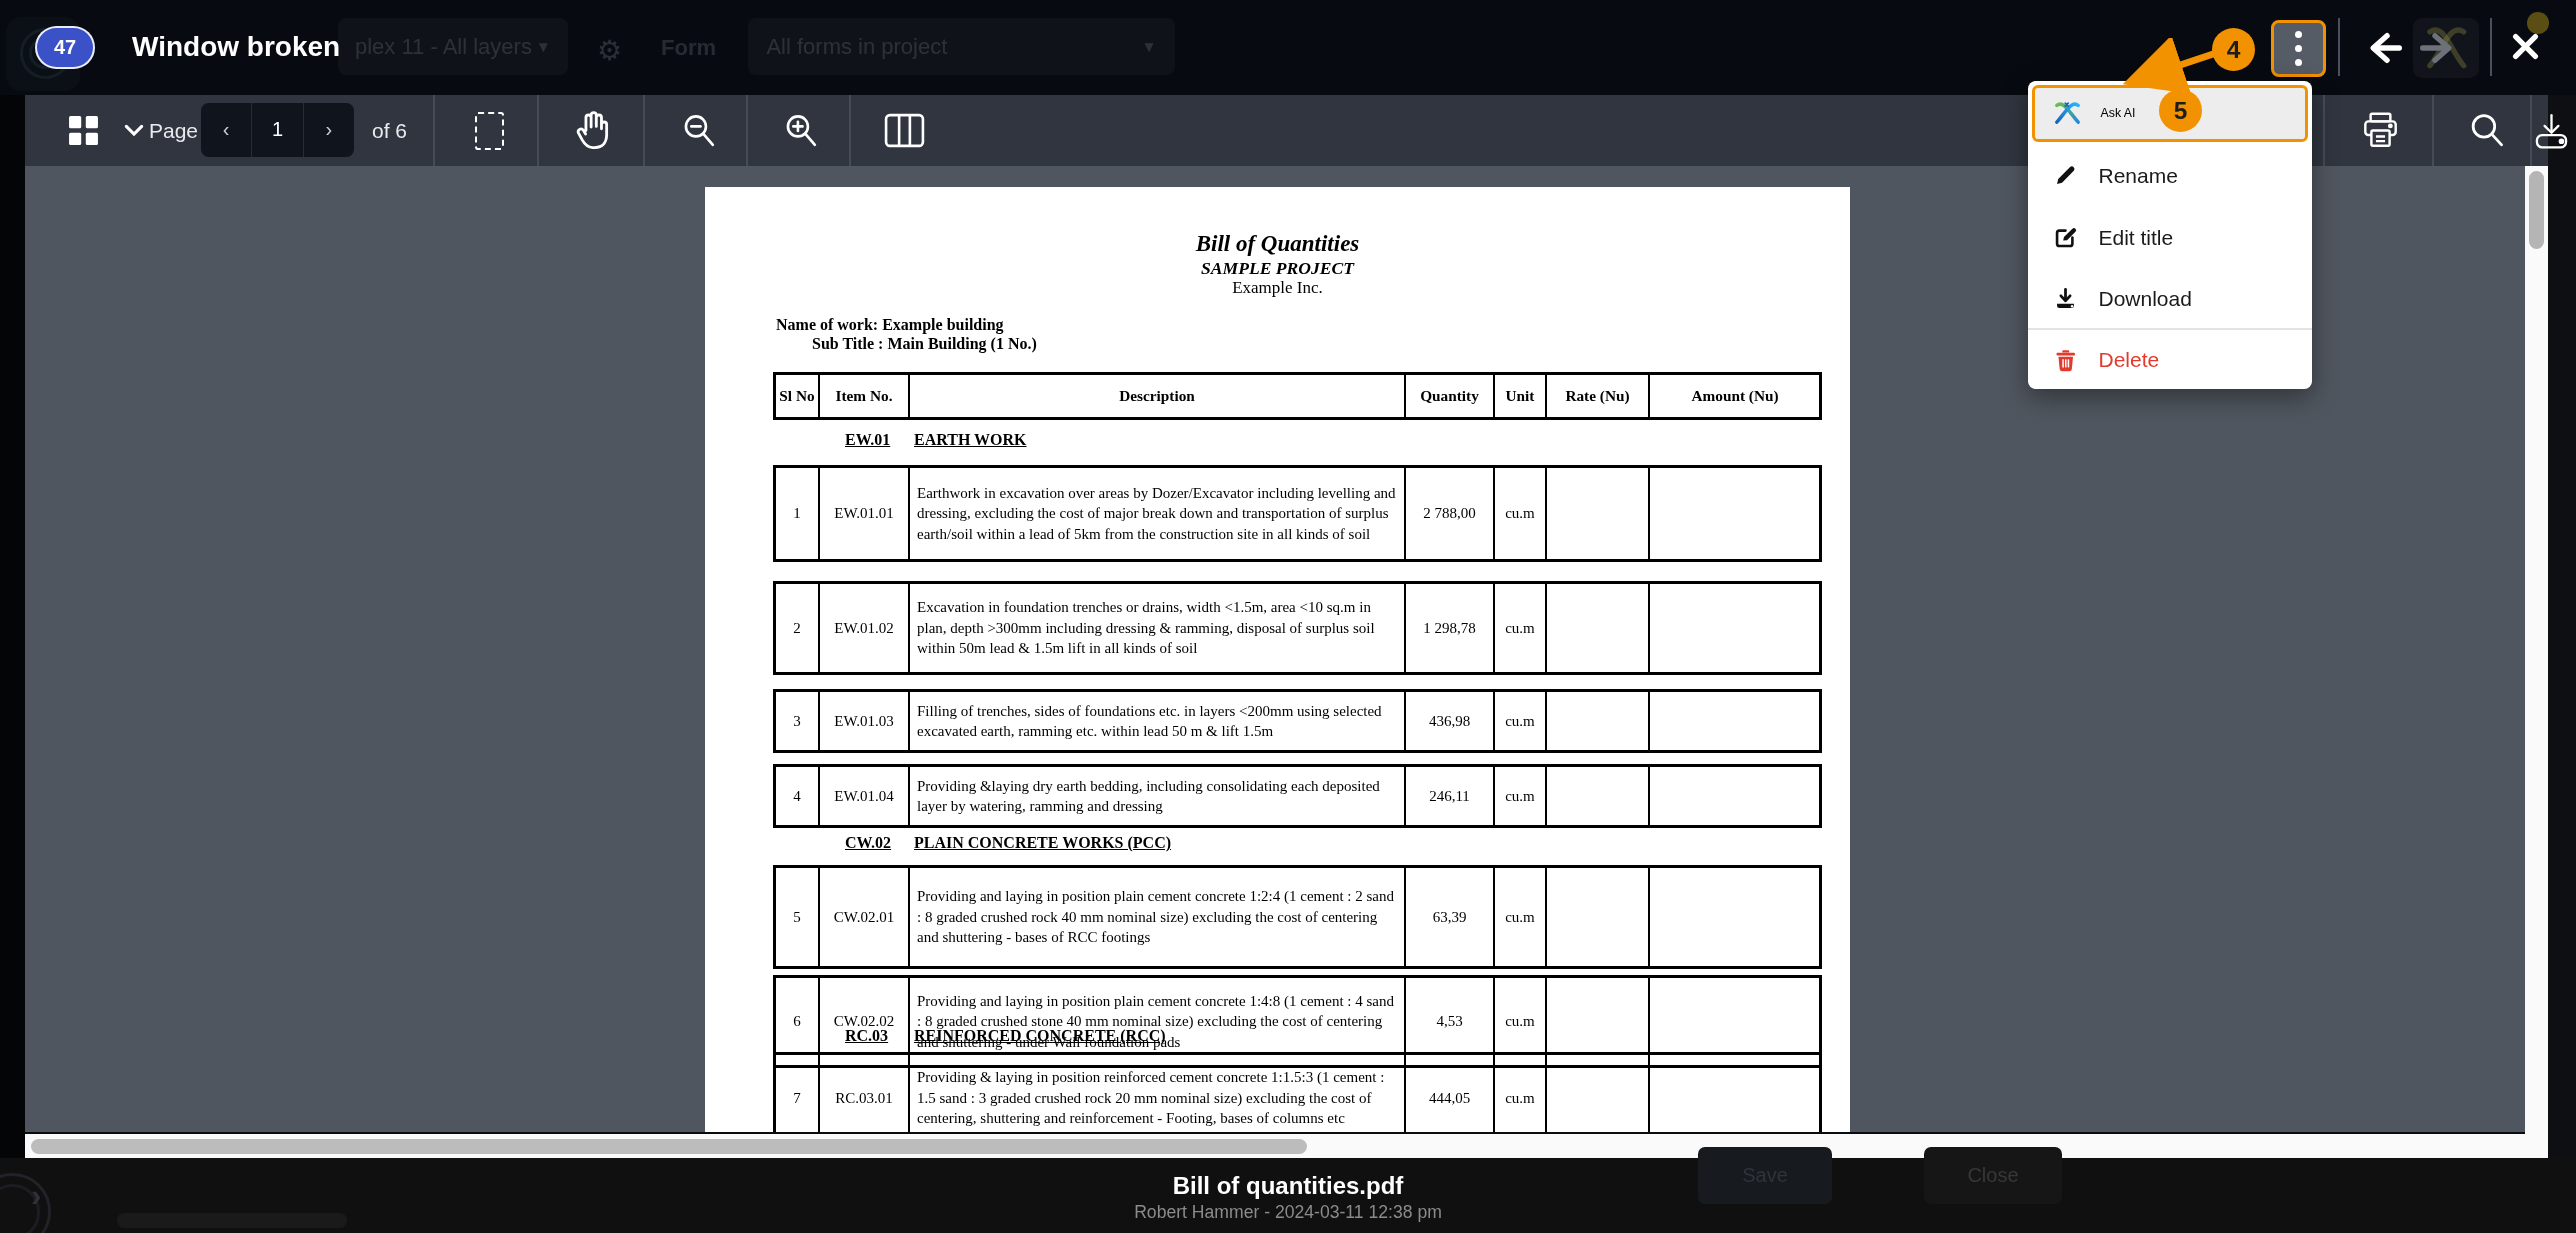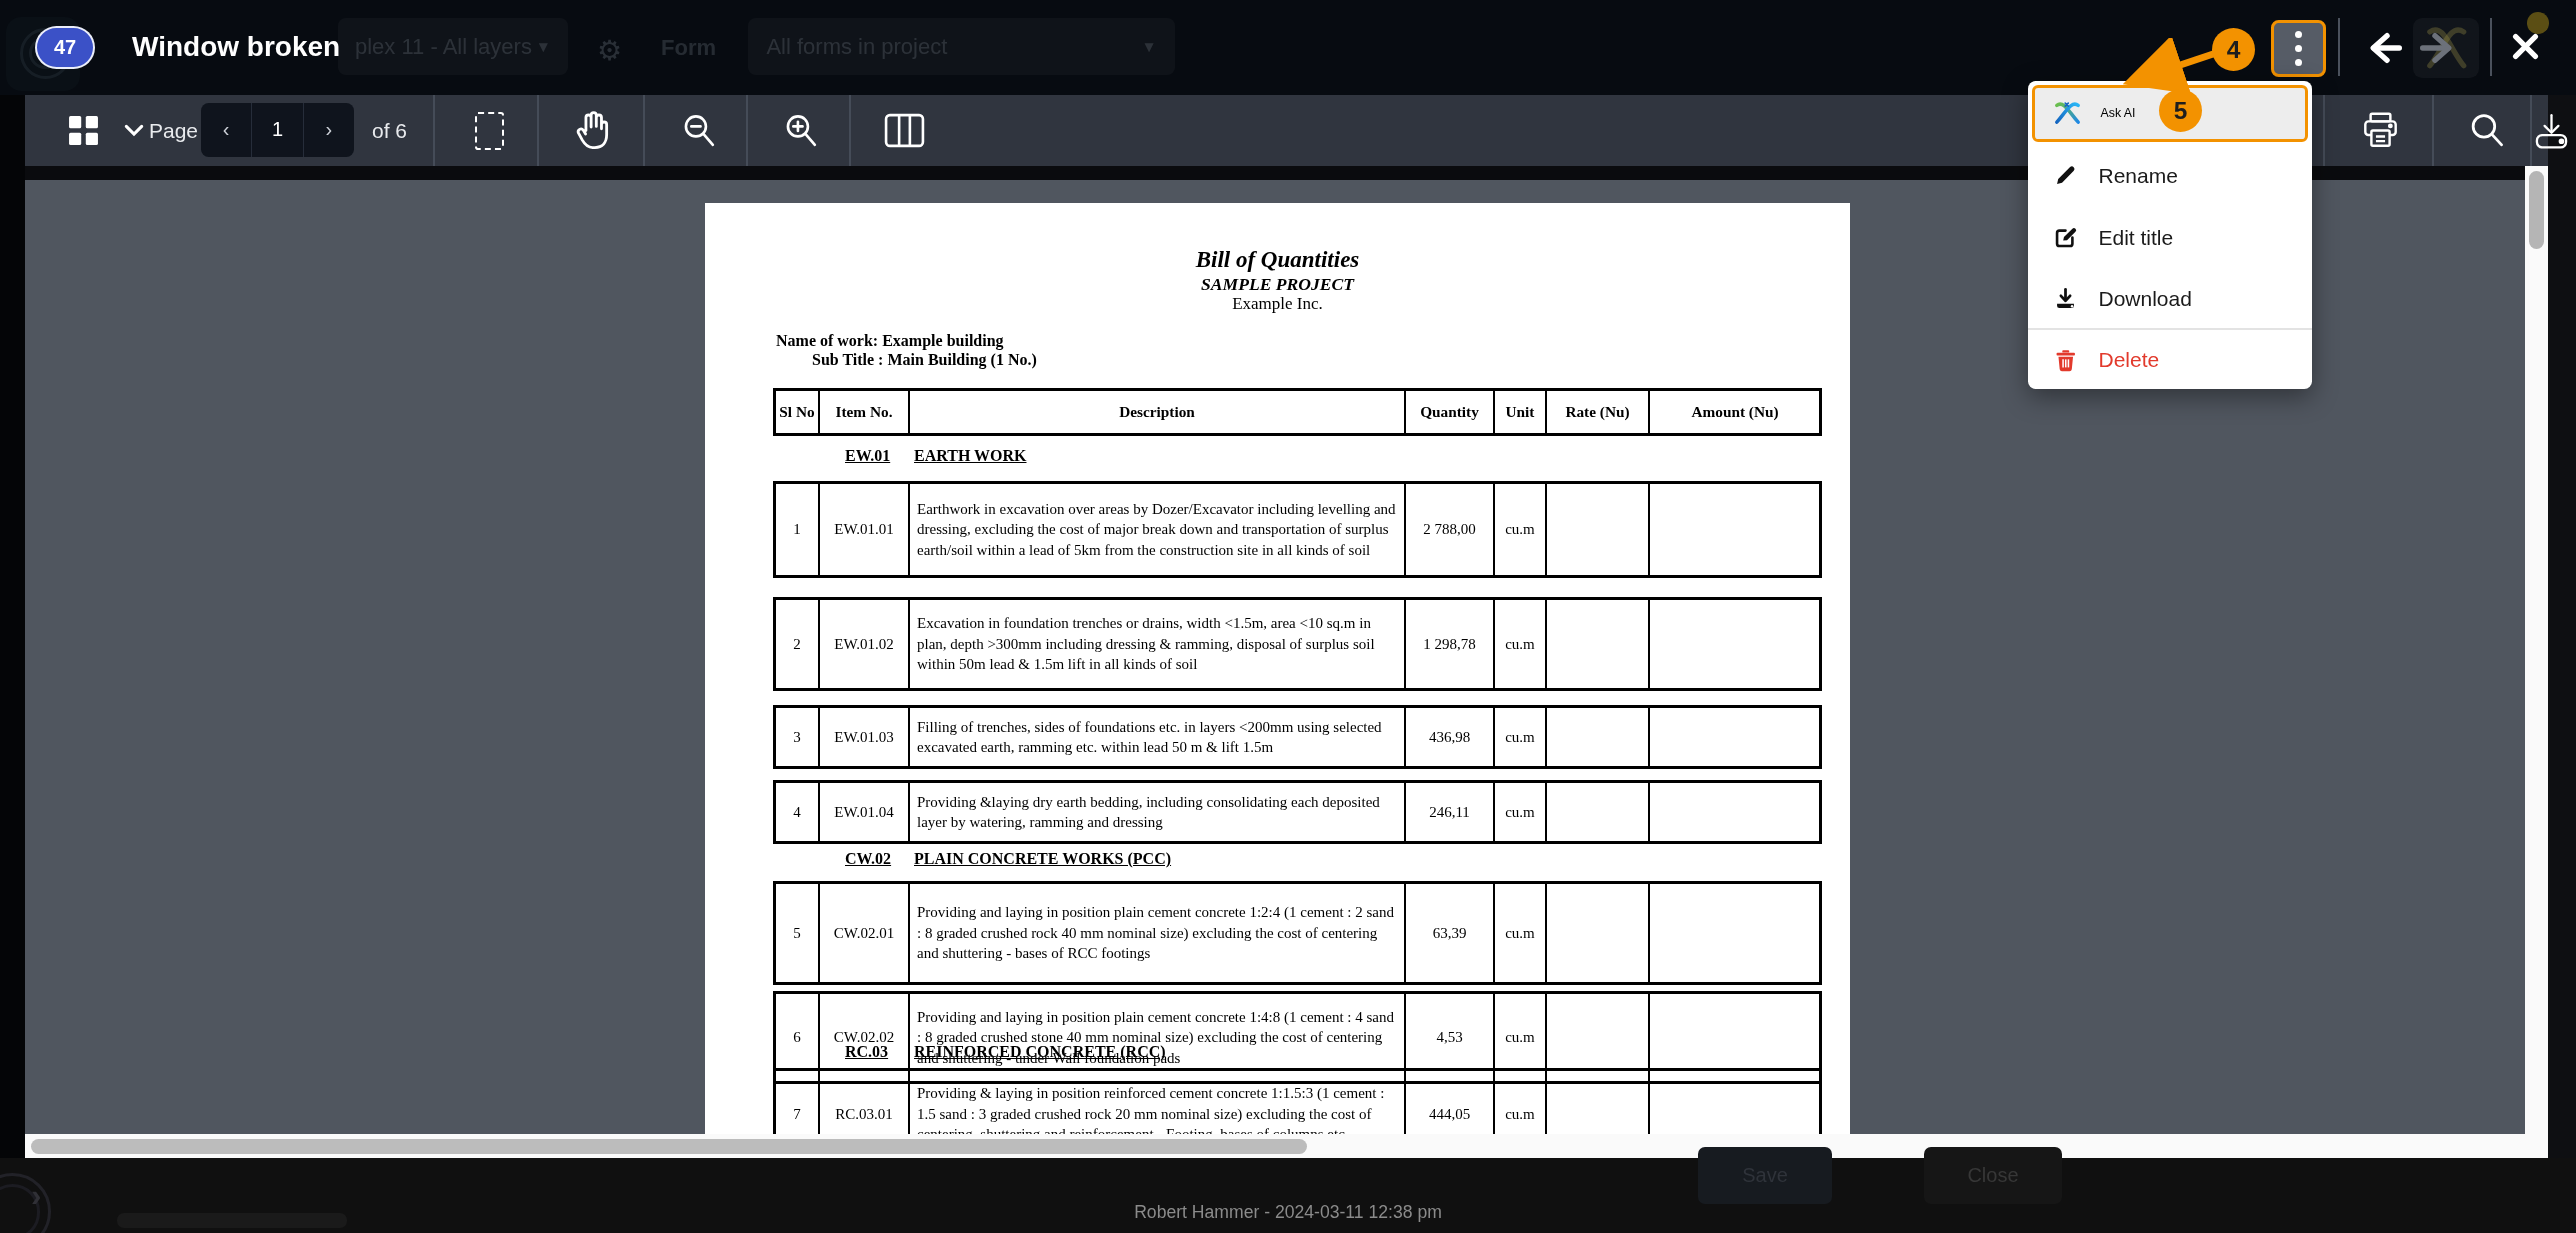--- a/index.html
+++ b/index.html
@@ -35,21 +35,21 @@
   .toolbar { position:absolute; left:25px; top:95px; width:2523px; height:71px; background:#30353f; z-index:10; }
   .tb-sep { position:absolute; top:0; width:1.5px; height:71px; background:#454c58; }
   .tb-icon { position:absolute; top:0; height:71px; display:flex; align-items:center; justify-content:center; }
   .tb-label { position:absolute; color:#e9ebee; font-size:21px; top:24px; }
   .page-pill { position:absolute; left:176px; top:7.7px; width:153px; height:54px; background:#0f141d; border-radius:7.7px;
     display:flex; align-items:stretch; color:#cfd3da; z-index:2; }
   .page-pill .seg { flex:1; display:flex; align-items:center; justify-content:center; font-size:20px; }
   .page-pill .seg + .seg { border-left:1.5px solid #262d3a; }
   .page-num { color:#fff; font-size:21px; }
   
-  .viewer { position:absolute; left:25px; top:180px; width:2500px; height:968px; background:#50565f; overflow:hidden; z-index:1; }
+  .viewer { position:absolute; left:25px; top:164px; width:2500px; height:968px; background:#50565f; overflow:hidden; z-index:1; }
   .page { position:absolute; left:680px; top:23px; width:1145px; height:1074px; background:#ffffff; }
   
   .pdf { font-family:"Liberation Serif", serif; color:#000; }
   .pdf-center { position:absolute; left:0; width:1145px; text-align:center; }
   .doc-title { top:44px; font-size:23px; font-weight:bold; font-style:italic; }
   .doc-sub { top:71px; font-size:17.6px; font-weight:bold; font-style:italic; }
   .doc-co { top:91px; font-size:17px; }
   .doc-line { position:absolute; left:71px; font-size:16px; font-weight:bold; white-space:nowrap; }
   .sec { position:absolute; font-size:16px; font-weight:bold; white-space:nowrap; }
   .sec .code { position:absolute; left:140px; text-decoration:underline; }
@@ -467,17 +467,18 @@
   </svg>
   <div class="anno-circle" style="left:2212px; top:28px;">4</div>
   <div class="anno-circle" style="left:2159px; top:89px; z-index:60;">5</div>
 
   <div class="footer">
     <div class="corner-logo-dim"></div>
     <div class="chev-dim">›</div>
     <div class="dim-bar"></div>
     <div class="dim-btn" style="left:1698px;width:134px;background:#171b20;color:#2f333a;">Save</div>
     <div class="dim-btn" style="left:1924px;width:138px;background:#161616;color:#373737;">Close</div>
+    <div class="file-title">Bill of quantities.pdf</div>
     <div class="file-meta">Robert Hammer - 2024-03-11 12:38 pm</div>
   </div>
 
 </div>
 
 
 </body></html>

